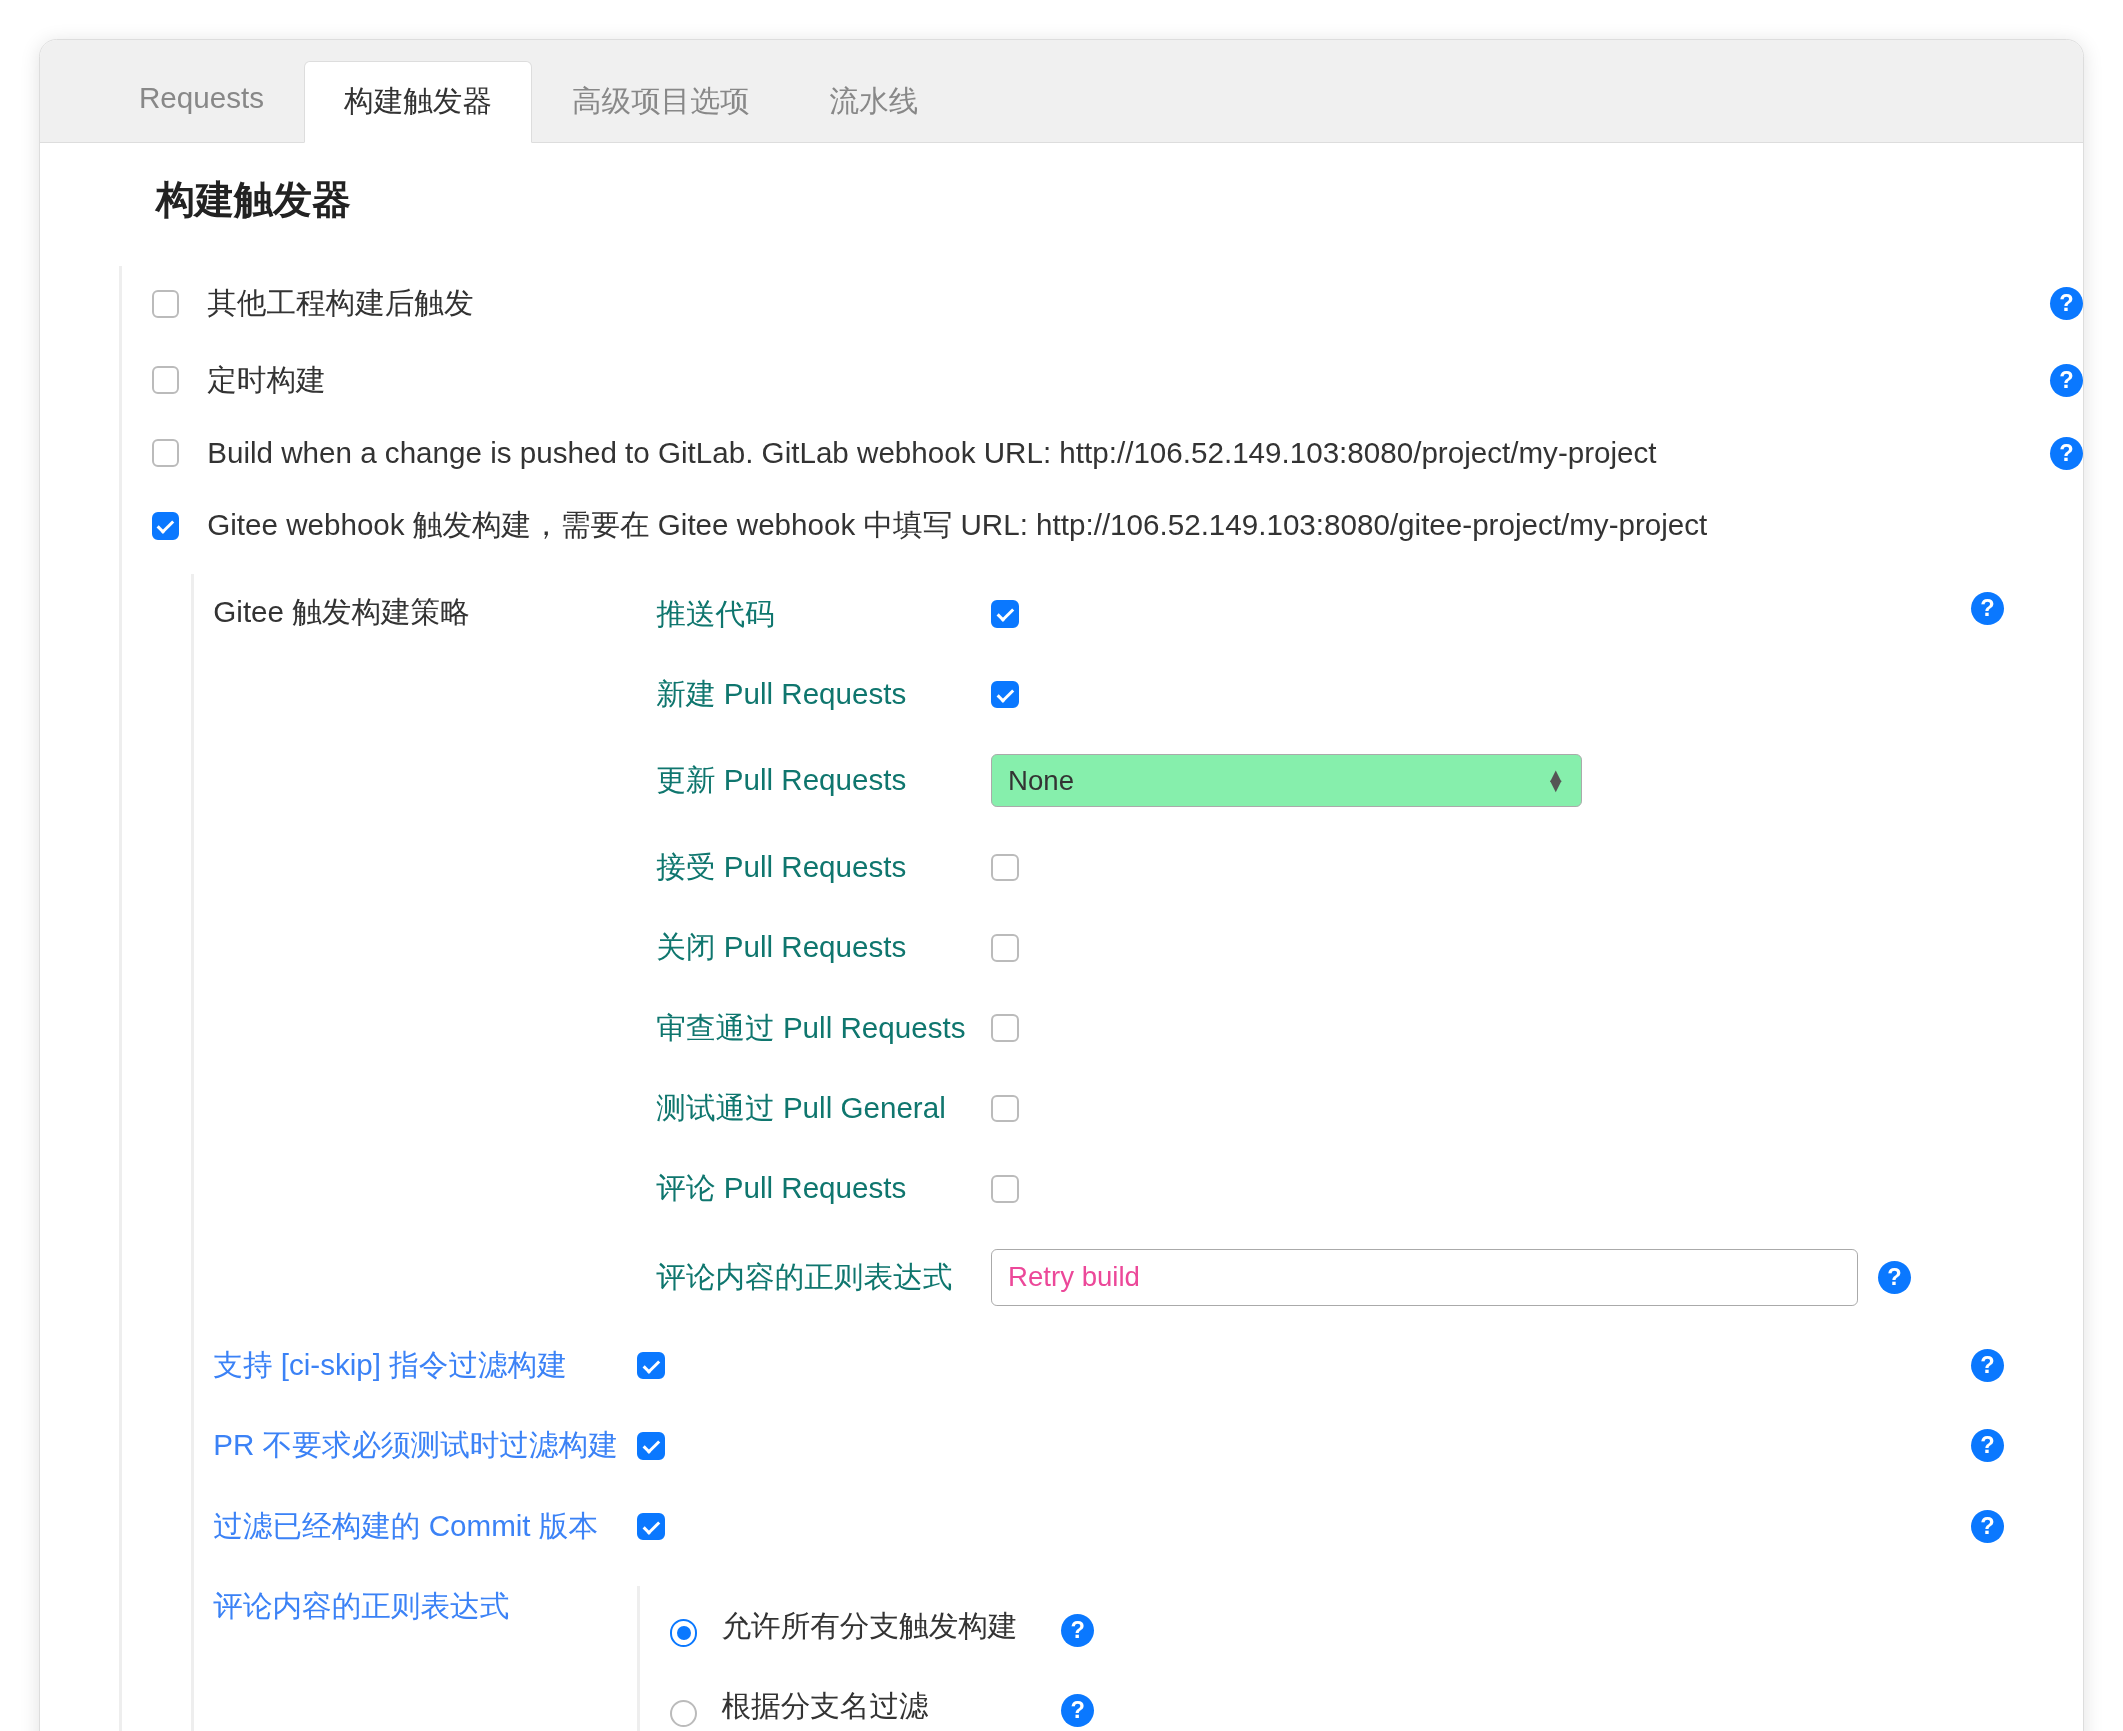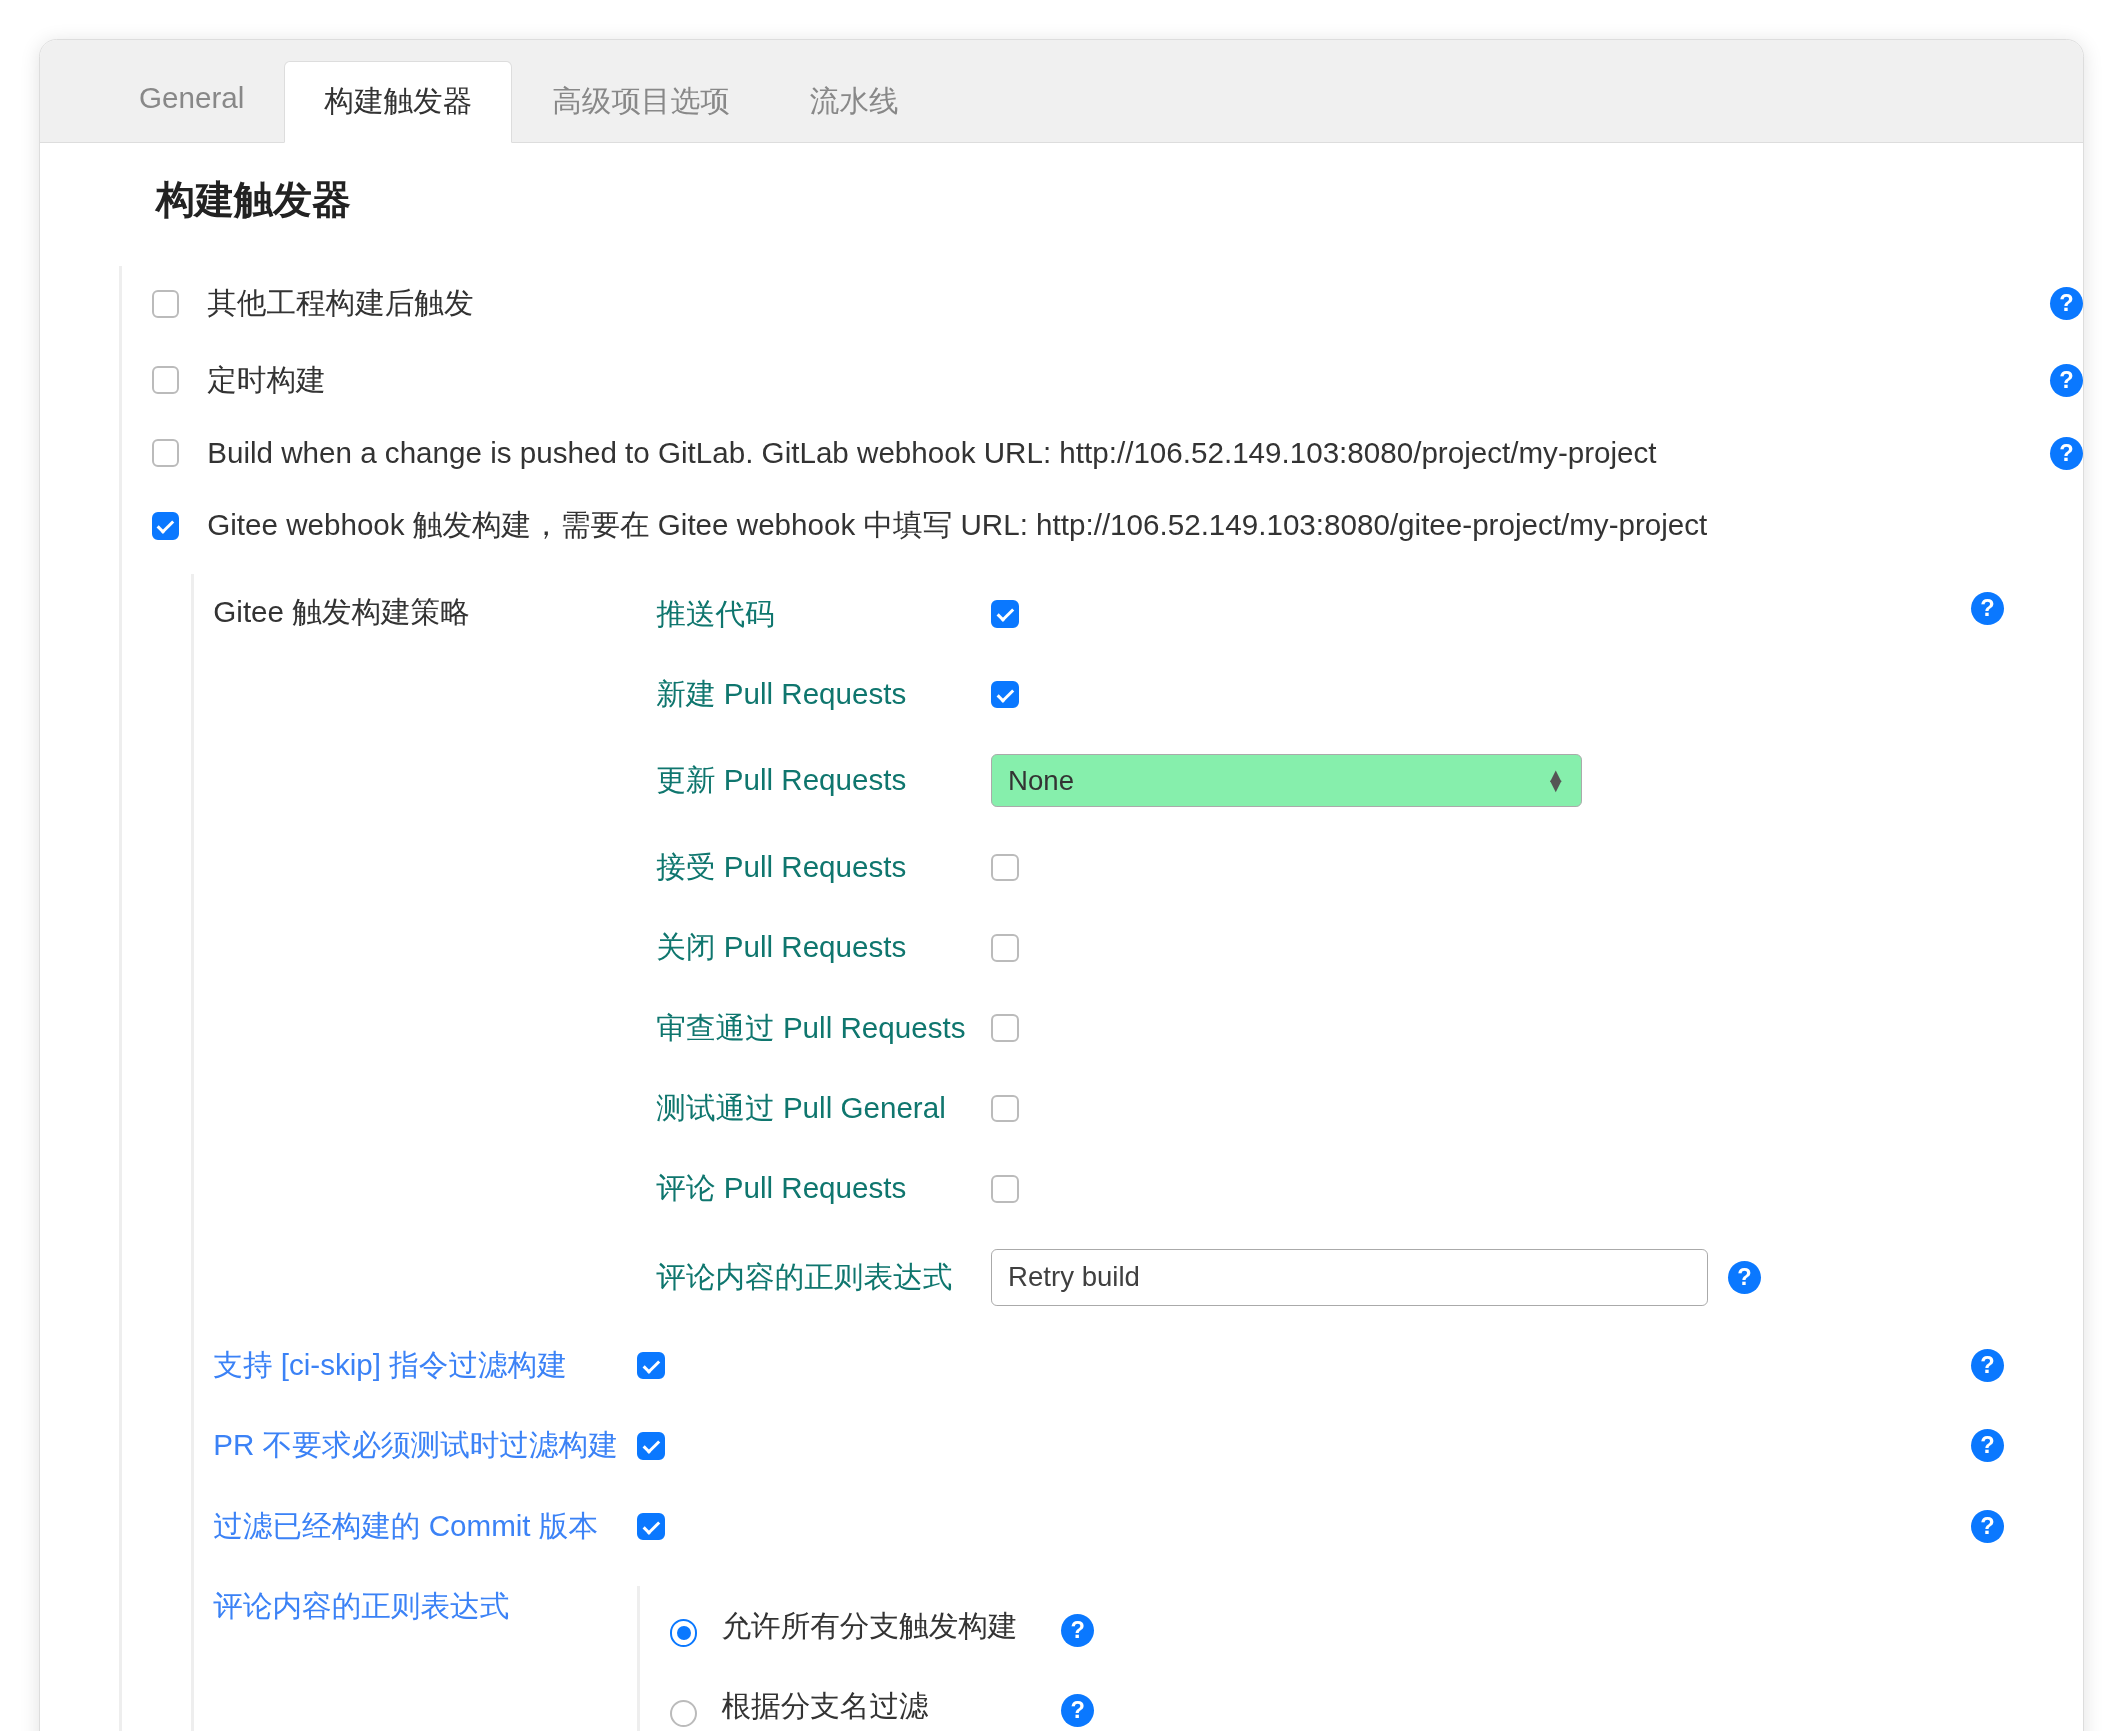--- a/index.html
+++ b/index.html
@@ -173,27 +173,27 @@
   align-items: center;
   justify-content: space-between;
   cursor: pointer;
 }
 .select-arrows {
   font-size: 19.7px;
   line-height: 9.9px;
   color: #555;
 }
 .text-input {
-  width: 717px;
+  width: 867px;
   height: 57px;
   border: 1px solid #aaa;
   border-radius: 5.9px;
   padding: 0 15.8px;
   font-size: 27.6px;
-  color: #404040;
+  color: #ec4899;
 }
 .outer-triggers {
   border-left: 3px solid #eee;
   padding-left: 29.6px;
 }
 .gitee-section {
   display: flex;
   margin-top: 9.9px;
   position: relative;
 }
@@ -226,21 +226,21 @@
 .simple-nested-row .strategy-label {
   width: 424px;
 }
 </style>
 </head>
 <body>
 
 <div class="window">
 
   <div class="tabs">
-    <div class="tab">General</div>
+    <div class="tab">Requests</div>
     <div class="tab active">构建触发器</div>
     <div class="tab">高级项目选项</div>
     <div class="tab">流水线</div>
   </div>
 
   <div class="content">
     <h2 class="section-title">构建触发器</h2>
 
     <div class="outer-triggers">
 

